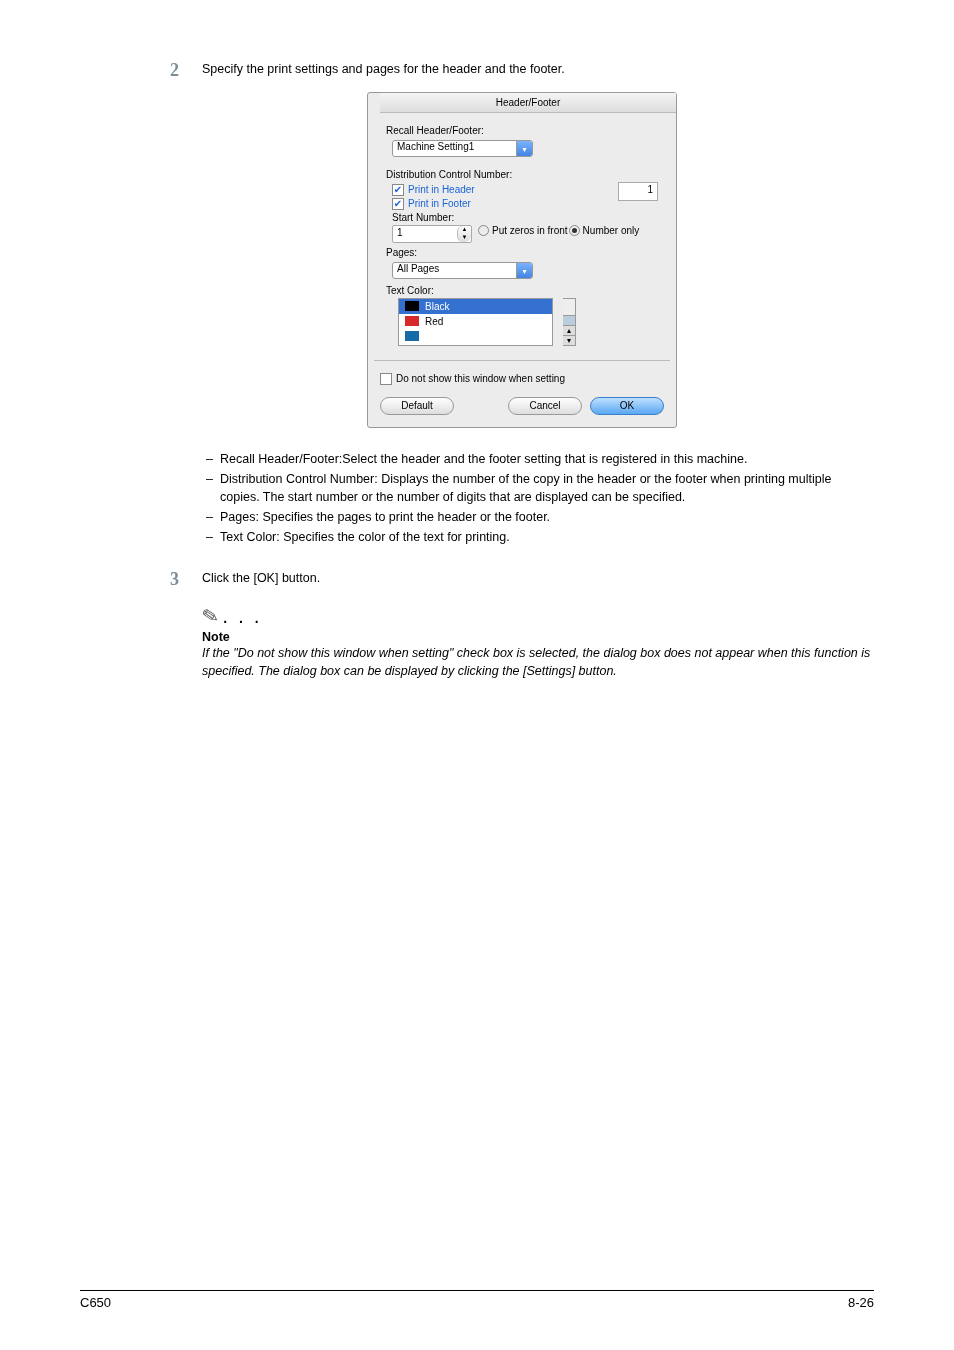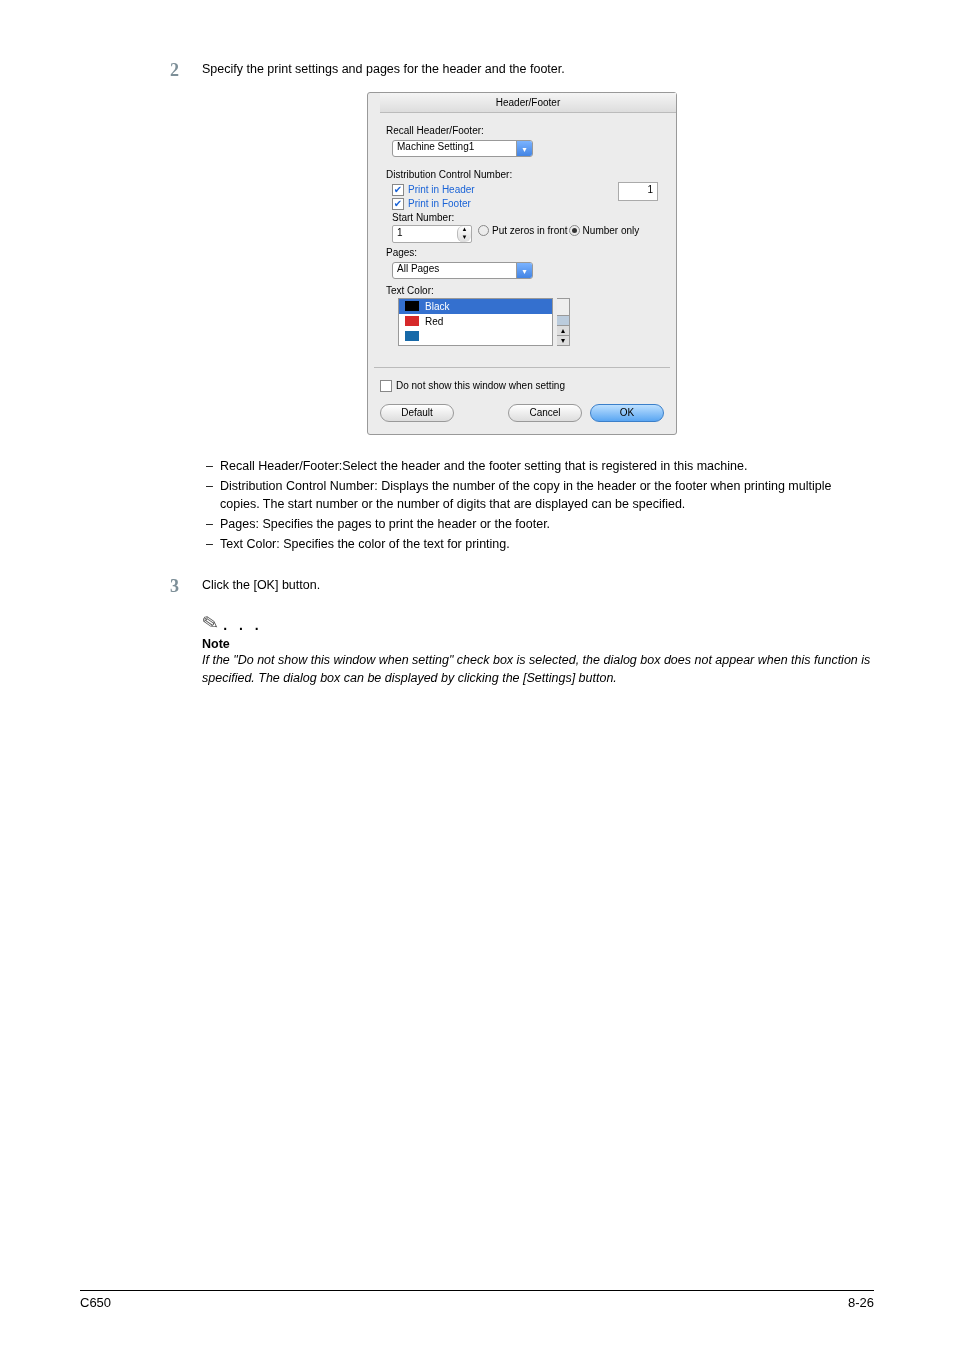--- a/index.html
+++ b/index.html
@@ -155,21 +155,21 @@
   }
   .numbox-steppers div { flex:1; text-align:center; }
   .radio-col { display:flex; flex-direction:row; gap:1px; font-size:10px; }
   .radio-row { display:flex; align-items:center; gap:3px; }
   .radio-circle {
     width:11px; height:11px; border:1px solid #888; border-radius:50%;
     display:inline-flex; align-items:center; justify-content:center;
   }
   .radio-dot { width:5px; height:5px; background:#333; border-radius:50%; }
   .color-list-wrap {
-    display:flex; gap:4px; margin: 2px 0 21px 12px;
+    display:flex; gap:10px; margin: 2px 0 14px 12px;
   }
   .color-list {
     border:1px solid #999; background:#fff; width: 155px; height: 48px;
     font-size:10px;
   }
   .color-item { display:flex; align-items:center; gap:6px; padding:2px 6px; }
   .color-item.selected { background:#3470cf; color:#fff; }
   .swatch { width:14px; height:10px; display:inline-block; }
   .scrolltrack {
     width:13px; border:1px solid #999; border-left:none; background:#eee;

